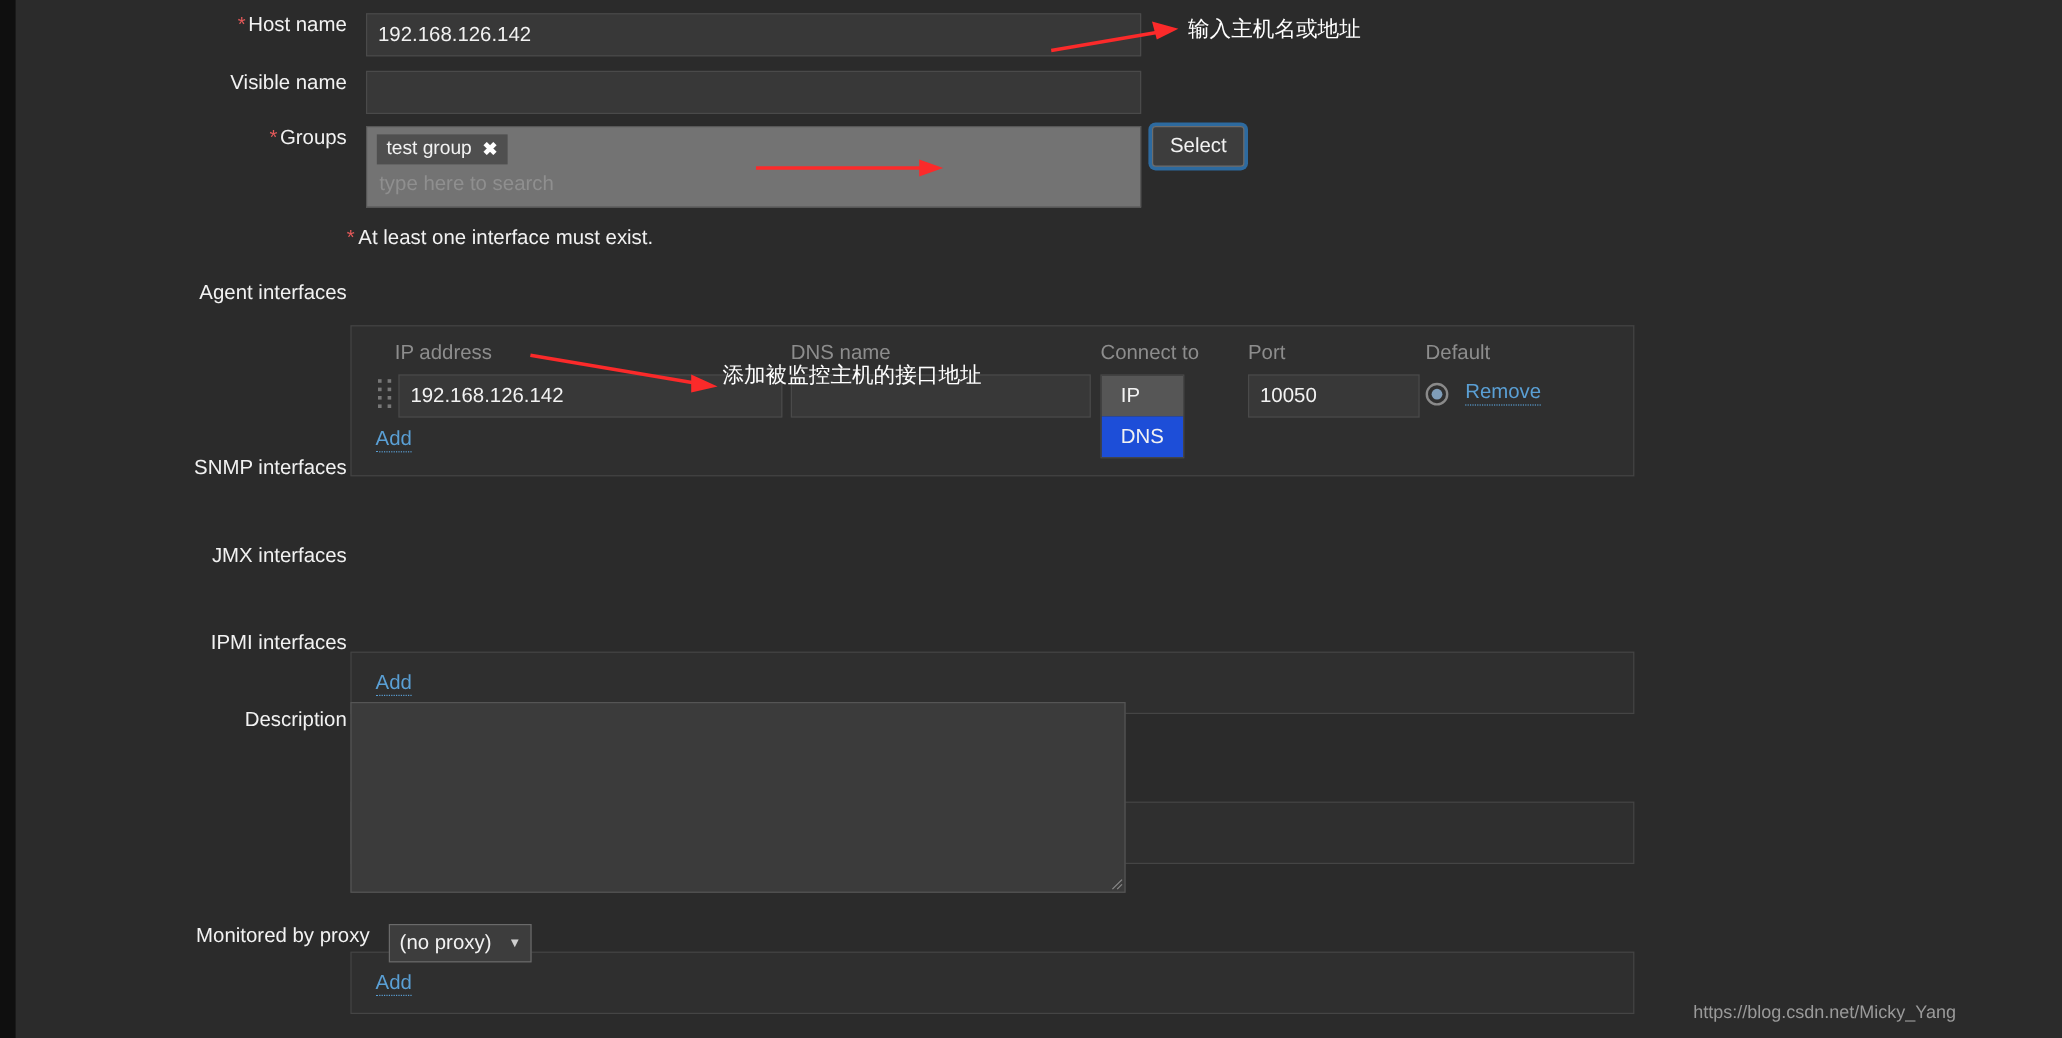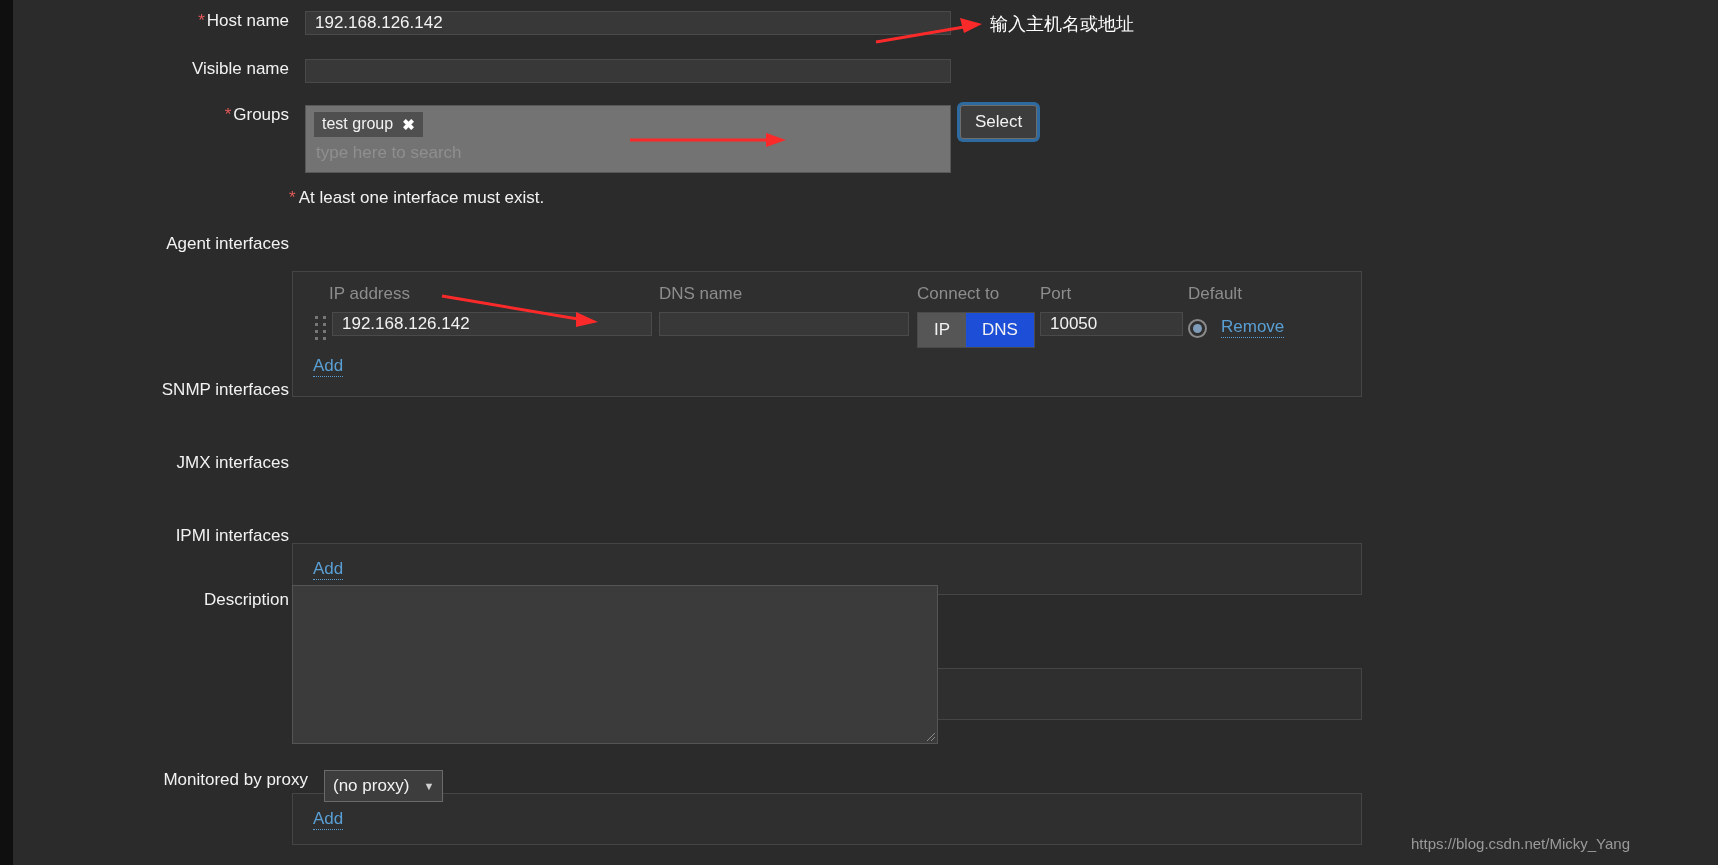--- a/index.html
+++ b/index.html
@@ -49,21 +49,21 @@
   .label .req { color: #e45959; margin-right: 2px; }
 
   
   .txt {
     background: #383838;
     border: 1px solid #4a4a4a;
     color: #f2f2f2;
     font-family: "Liberation Sans", sans-serif;
     font-size: 17px;
     padding: 4px 9px;
-    height: 24px;
+    height: 36px;
     outline: none;
   }
   .txt::placeholder { color: #8b8b8b; }
 
   
   .multiselect {
     background: #737373;
     border: 1px solid #575757;
     width: 646px;
     min-height: 68px;
@@ -292,21 +292,21 @@
             <i></i>
             <i></i>
             <i></i>
             <i></i>
             <i></i>
             <i></i>
             <i></i>
         </div>
         <input class="txt" style="position: absolute; left: 39px; top: 40px; width: 320px;" type="text" value="192.168.126.142">
         <input class="txt" style="position: absolute; left: 366px; top: 40px; width: 250px;" type="text" value="">
-        <div class="toggle" style="position:absolute; left:624px; top:40px;">
+        <div class="toggle" style="position:absolute; left:624px; top:40px;flex-direction:column;">
           <div class="seg on">IP</div>
           <div class="seg">DNS</div>
         </div>
         <input class="txt" style="position: absolute; left: 747px; top: 40px; width: 143px;" type="text" value="10050">
         <div class="radio on" style="position:absolute; left:895px; top:47px;"></div>
         <a class="link" style="position:absolute; left:928px; top:45px;">Remove</a>
       </div>
 
       <a class="link" style="position:absolute; left:20px; top:84px;">Add</a>
     </div>
@@ -361,16 +361,17 @@
 
   <svg class="arrow-svg" style="left:628px; top:126px;" width="160" height="26" viewBox="0 0 160 26">
     <line x1="2" y1="14" x2="144" y2="14" stroke="#fb2a2a" stroke-width="3"></line>
     <polygon points="158,14 138,7 138,21" fill="#fb2a2a"></polygon>
   </svg>
 
   <svg class="arrow-svg" style="left:440px; top:292px;" width="160" height="40" viewBox="0 0 160 40">
     <line x1="2" y1="4" x2="144" y2="28" stroke="#fb2a2a" stroke-width="3"></line>
     <polygon points="158,30 136,20 136,35" fill="#fb2a2a"></polygon>
   </svg>
+  <div class="anno" style="left:602px; top:300px;">添加被监控主机的接口地址</div>
 
   <div class="watermark" style="left:1411px; top:835px;">https://blog.csdn.net/Micky_Yang</div>
 
 </div>
 
 </body></html>

